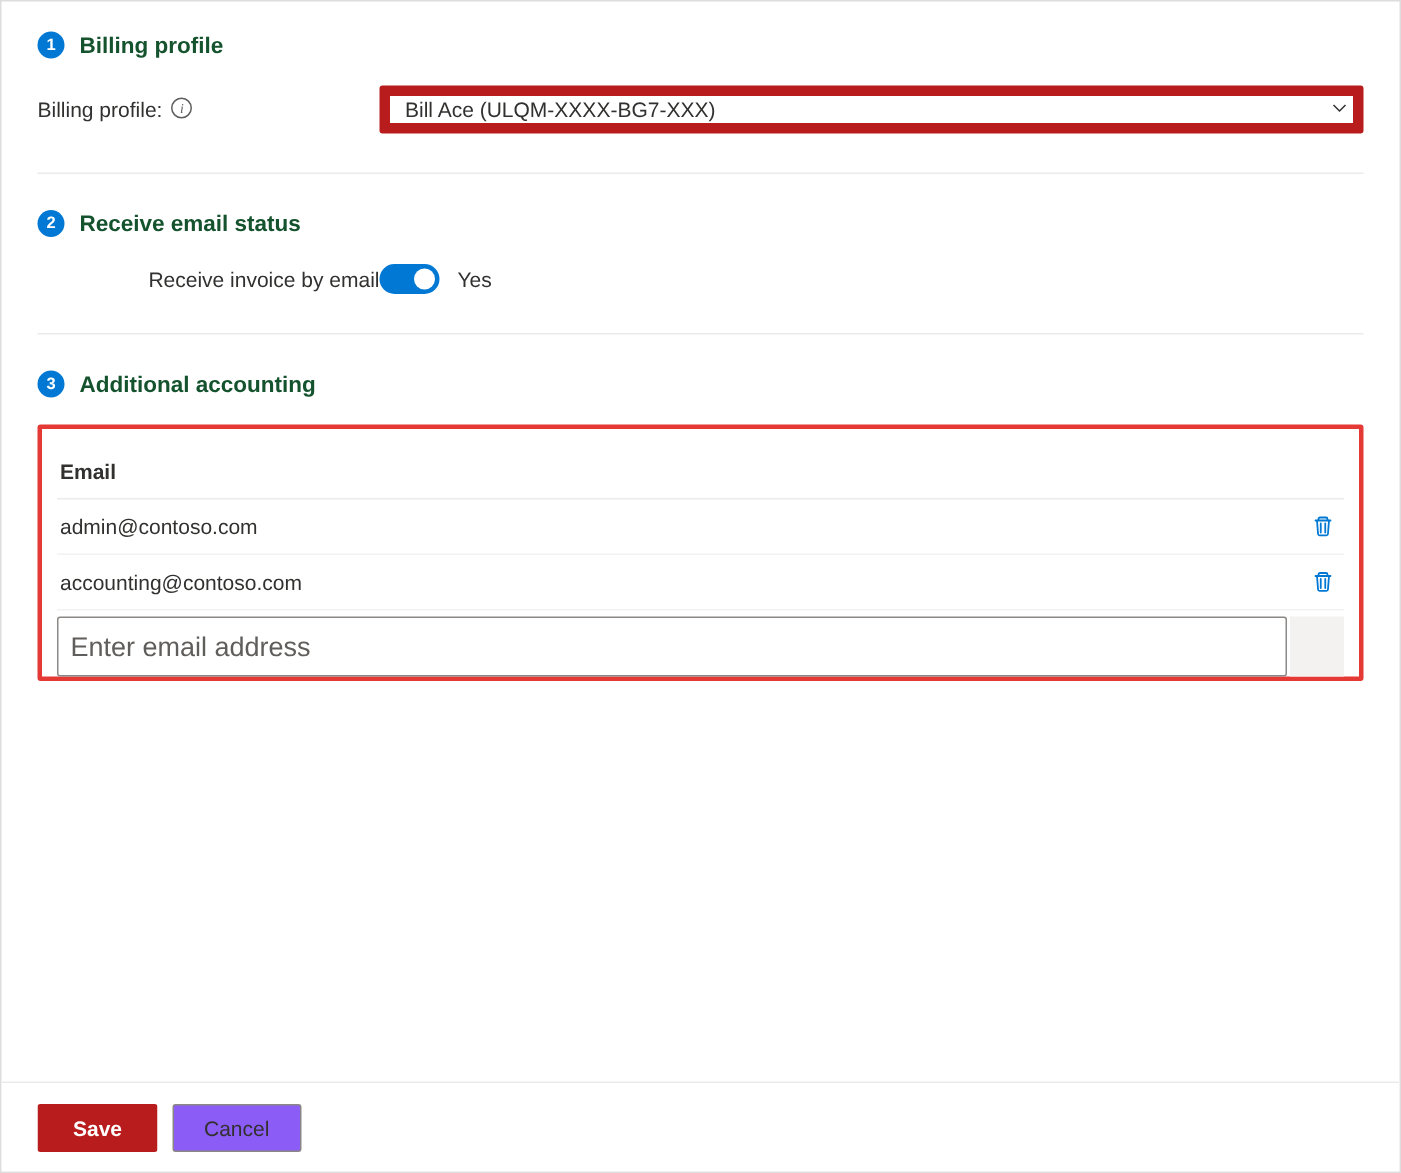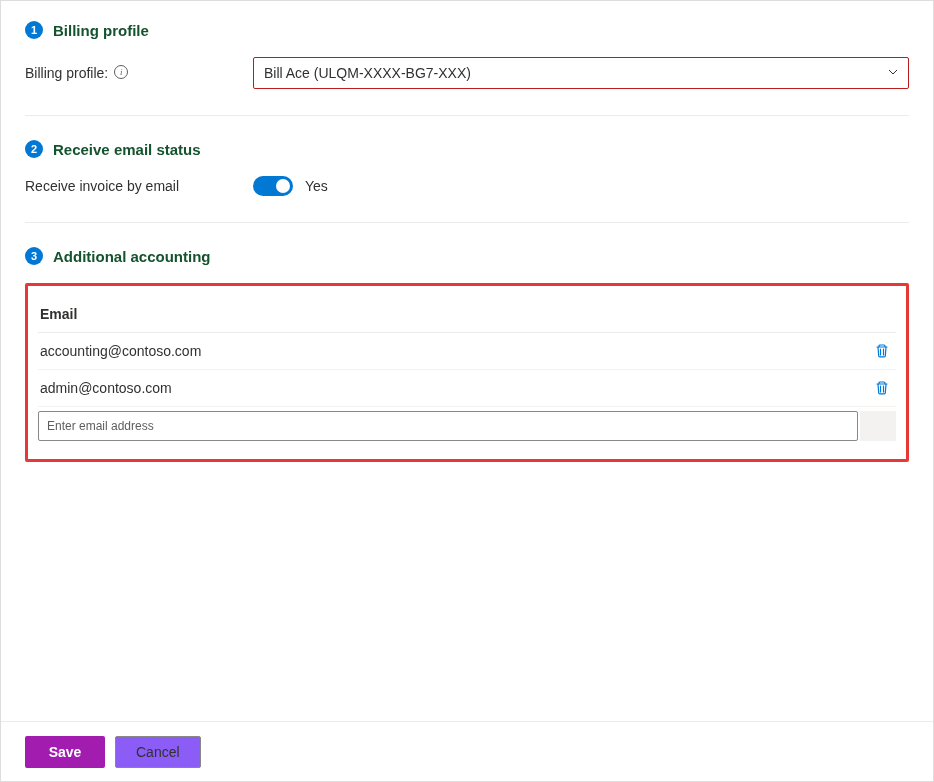--- a/index.html
+++ b/index.html
@@ -66,21 +66,21 @@
       font-family: Georgia, serif;
       color: #605e5c;
     }
     .select-wrap {
       flex: 1;
       position: relative;
     }
     .select-input {
       width: 100%;
       height: 32px;
-      border: 1px solid #b91c1c;
+      border: 7px solid #b91c1c;
       border-radius: 2px;
       padding: 0 32px 0 10px;
       font-size: 14px;
       background: #fff;
       cursor: pointer;
       display: flex;
       align-items: center;
     }
     .chevron {
       position: absolute;
@@ -121,21 +121,21 @@
       background: #fff;
       border-radius: 50%;
     }
     .toggle-text {
       margin-left: 12px;
       font-size: 14px;
     }
     .recipients-box {
       border: 3px solid #e53935;
       border-radius: 2px;
-      padding: 12px 10px 18px 10px;
+      padding: 12px 10px 0 10px;
       margin-top: 8px;
     }
     .table-header {
       font-weight: 600;
       font-size: 14px;
       padding: 8px 0 10px 2px;
       border-bottom: 1px solid #edebe9;
     }
     .recipient-row {
       display: flex;
@@ -155,25 +155,25 @@
       align-items: center;
       color: #0078d4;
     }
     .input-row {
       display: flex;
       align-items: stretch;
       margin-top: 4px;
     }
     .email-input {
       flex: 1;
-      height: 30px;
+      height: 40px;
       border: 1px solid #8a8886;
       border-radius: 2px;
       padding: 0 8px;
-      font-size: 12px;
+      font-size: 18px;
       color: #a16207;
     }
     .email-input::placeholder { color: #605e5c; }
     .input-spacer {
       width: 36px;
       background: #f3f2f1;
       margin-left: 2px;
     }
     .footer {
       position: absolute;
@@ -190,21 +190,21 @@
     }
     .btn {
       height: 32px;
       padding: 0 20px;
       border-radius: 2px;
       font-size: 14px;
       cursor: pointer;
       border: 1px solid transparent;
     }
     .btn-primary {
-      background: #a21caf;
+      background: #b91c1c;
       color: #fff;
       font-weight: 600;
       min-width: 80px;
     }
     .btn-secondary {
       background: #8b5cf6;
       border: 1px solid #8a8886;
       color: #323130;
       min-width: 80px;
     }
@@ -234,56 +234,56 @@
       </span>
     </div>
   </div>
 
   <hr class="divider">
 
   <div class="section-header">
     <div class="step-circle">2</div>
     <div class="section-title">Receive email status</div>
   </div>
-  <div class="toggle-row" style="">
+  <div class="toggle-row" style="text-align:right;">
     <div class="toggle-label">Receive invoice by email</div>
     <div class="toggle">
       <div class="toggle-thumb"></div>
     </div>
     <div class="toggle-text">Yes</div>
   </div>
 
   <hr class="divider">
 
   <div class="section-header">
     <div class="step-circle">3</div>
     <div class="section-title">Additional accounting</div>
   </div>
 
   <div class="recipients-box">
     <div class="table-header">Email</div>
+
+    <div class="recipient-row">
+      <span>admin@contoso.com</span>
+      <button class="delete-btn">
+        <svg width="16" height="16" viewBox="0 0 16 16">
+          <path d="M3 4h10M5 4V3a1 1 0 011-1h4a1 1 0 011 1v1M4 4l.7 9a1 1 0 001 .9h4.6a1 1 0 001-.9L12 4M6.5 6v6M9.5 6v6" stroke="#0078d4" stroke-width="1.2" fill="none" stroke-linecap="round"></path>
+        </svg>
+      </button>
+    </div>
 
     <div class="recipient-row">
       <span>accounting@contoso.com</span>
       <button class="delete-btn">
         <svg width="16" height="16" viewBox="0 0 16 16">
           <path d="M3 4h10M5 4V3a1 1 0 011-1h4a1 1 0 011 1v1M4 4l.7 9a1 1 0 001 .9h4.6a1 1 0 001-.9L12 4M6.5 6v6M9.5 6v6" stroke="#0078d4" stroke-width="1.2" fill="none" stroke-linecap="round"></path>
         </svg>
       </button>
     </div>
 
-    <div class="recipient-row">
-      <span>admin@contoso.com</span>
-      <button class="delete-btn">
-        <svg width="16" height="16" viewBox="0 0 16 16">
-          <path d="M3 4h10M5 4V3a1 1 0 011-1h4a1 1 0 011 1v1M4 4l.7 9a1 1 0 001 .9h4.6a1 1 0 001-.9L12 4M6.5 6v6M9.5 6v6" stroke="#0078d4" stroke-width="1.2" fill="none" stroke-linecap="round"></path>
-        </svg>
-      </button>
-    </div>
-
     <div class="input-row">
       <input class="email-input" type="text" placeholder="Enter email address" style="">
       <div class="input-spacer"></div>
     </div>
   </div>
 
 </div>
 
 <div class="footer">
   <button class="btn btn-primary">Save</button>

